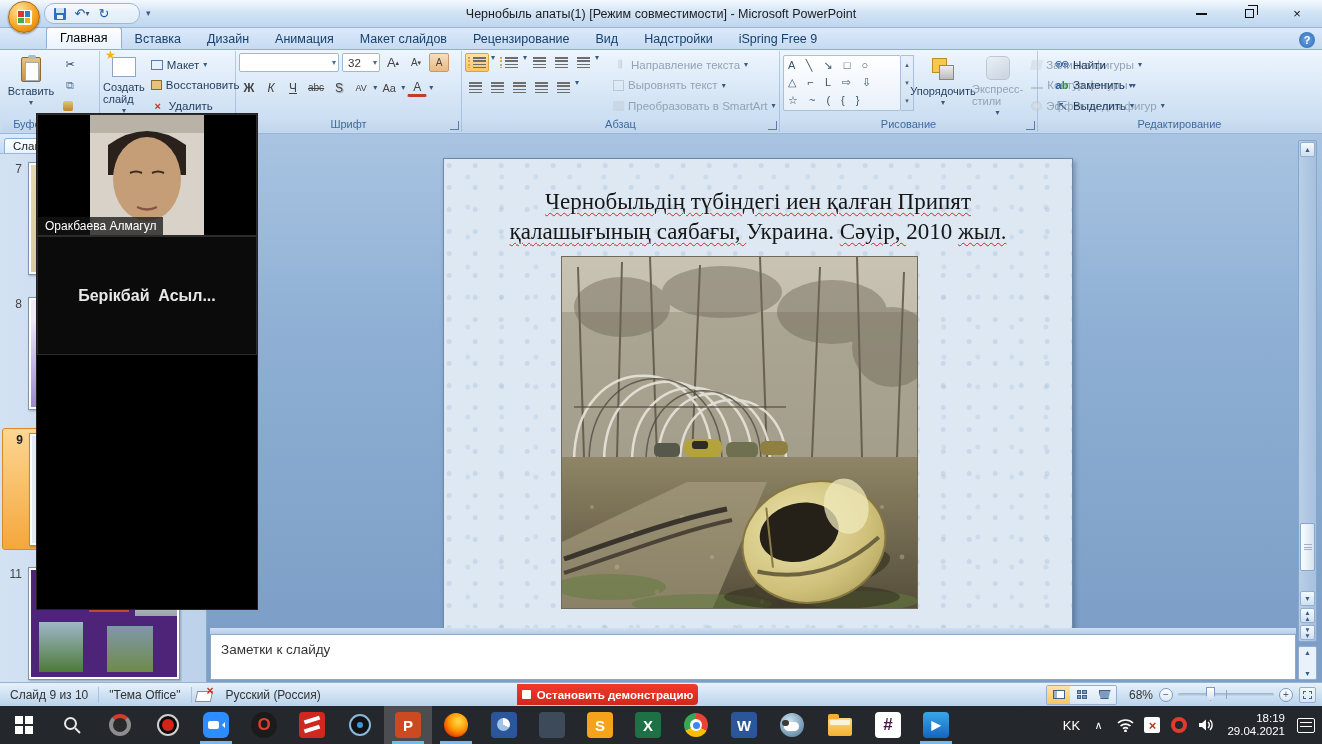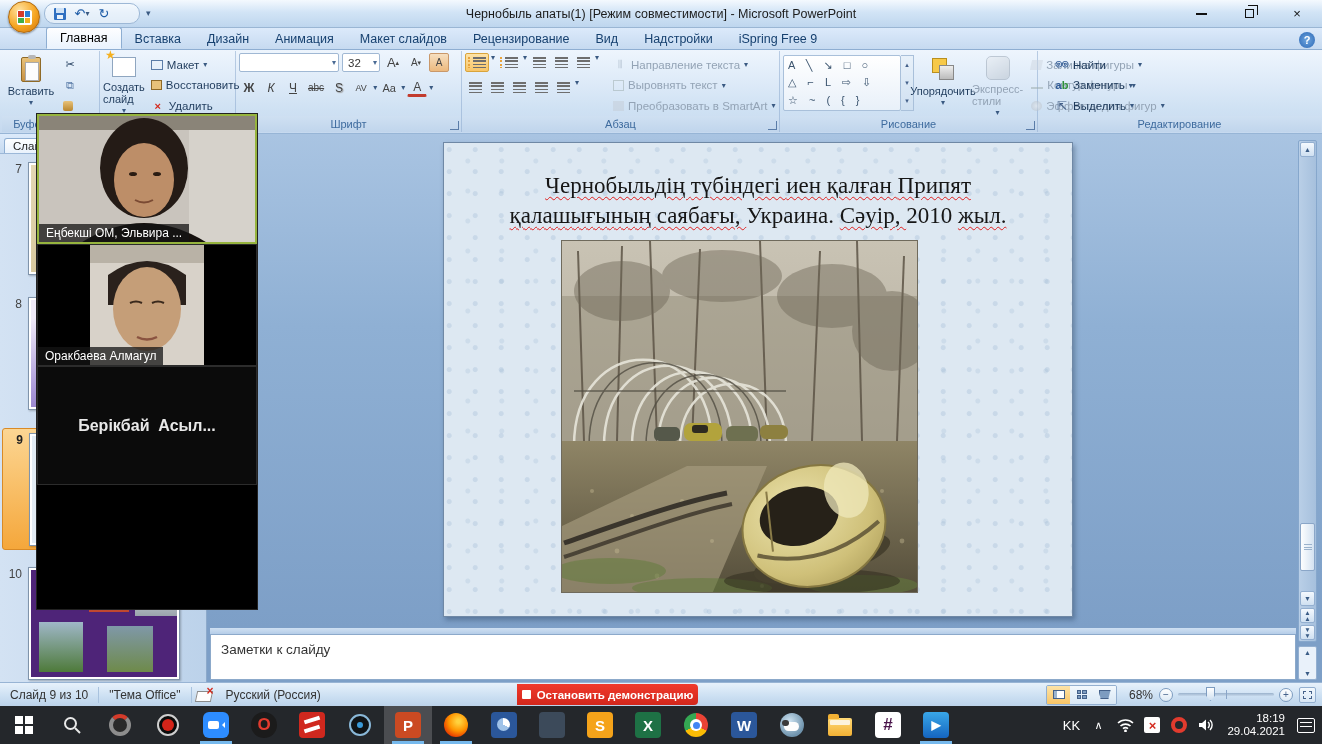--- a/index.html
+++ b/index.html
@@ -86,21 +86,21 @@
 .sp-header{height:20px;background:linear-gradient(#dceafb,#c6daf0);border-bottom:1px solid #9cb8d8;display:flex;align-items:flex-end;padding-left:4px}
 .sp-tab{font-size:11.5px;color:#222;background:linear-gradient(#fdfeff,#e9f2fc);border:1px solid #8eaed2;border-bottom:none;
   border-radius:3px 3px 0 0;padding:1px 8px}
 .slide-item{position:absolute;left:2px;width:186px;height:122px;border-radius:3px}
 .slide-item.selected{background:linear-gradient(#fcd693,#f5a73b);border:1px solid #d98a26}
 .slide-num{position:absolute;left:4px;top:4px;width:16px;text-align:right;font-size:12px;color:#444}
 .slide-item.selected .slide-num{color:#222;font-weight:bold}
 .thumb{position:absolute;left:26px;top:4px;width:152px;height:113px;background:#fff;border:1px solid #7f94ab;box-shadow:1px 1px 2px rgba(0,0,0,.25)}
 .thumb-inner{position:absolute;inset:2px}
 
-.slide-canvas{position:absolute;left:443px;top:142px;width:630px;height:475px;border:1px solid #6f88a5;
+.slide-canvas{position:absolute;left:443px;top:158px;width:630px;height:475px;border:1px solid #6f88a5;
   background-color:#dde8f2;
   background-image:radial-gradient(circle at 20% 30%,rgba(150,178,206,.28) 0 2px,transparent 3px),
                    radial-gradient(circle at 70% 60%,rgba(150,178,206,.22) 0 2px,transparent 3px);
   background-size:26px 22px,34px 30px;box-shadow:2px 3px 5px rgba(20,40,70,.35)}
 .slide-title{position:absolute;left:22px;right:22px;top:28px;text-align:center;
   font-family:"Liberation Serif",serif;font-size:23px;line-height:30px;color:#161616}
 .wavy{text-decoration:underline wavy #e02020 1px;text-underline-offset:3px}
 .slide-photo{position:absolute;left:117px;top:97px;width:357px;height:353px;border:1px solid #6f6a5c;overflow:hidden}
 
 .vscroll{position:absolute;left:1298px;top:140px;width:19px;height:502px;
@@ -506,21 +506,21 @@
     </div>
     <div class="slide-item selected" style="top:294px">
       <span class="slide-num">9</span>
       <span class="thumb">
           <span class="thumb-inner" style="background:#e3ecf4">
         <span style="position:absolute;left:34px;top:26px;width:80px;height:74px;background:linear-gradient(#b2ab98,#6e6548)"></span>
       </span>
         </span>
     </div>
     <div class="slide-item" style="top:429px">
-      <span class="slide-num">10</span>
+      <span class="slide-num">11</span>
       <span class="thumb">
           <span class="thumb-inner" style="background:#4e2478">
         <span style="position:absolute;left:8px;top:52px;width:44px;height:50px;background:linear-gradient(#9fb7c8,#4e7a3a)"></span>
         <span style="position:absolute;left:58px;top:6px;width:40px;height:36px;background:linear-gradient(#8aa86a,#c2452e)"></span>
         <span style="position:absolute;left:104px;top:16px;width:42px;height:30px;background:linear-gradient(#dfe3e8,#9aa4ac)"></span>
         <span style="position:absolute;left:76px;top:56px;width:46px;height:46px;background:linear-gradient(#7f98a8,#6e8a4a)"></span>
       </span>
         </span>
     </div>
   </div>
@@ -676,34 +676,20 @@
   </div>
 
   <div class="share-banner">
     <div class="share-red">
       <span class="stop-sq"></span>
       <span>Остановить демонстрацию</span>
     </div>
   </div>
 
   <div class="zoom-overlay">
-    <div class="ztile speaking" style="height:130px">
-      <svg width="220" height="128" viewBox="0 0 220 128">
-        <rect width="220" height="128" fill="#c9c4bd"></rect>
-        <rect x="150" width="70" height="128" fill="#d6d2cb"></rect>
-        <rect width="220" height="14" fill="#8a8478"></rect>
-        <ellipse cx="105" cy="52" rx="44" ry="50" fill="#241b16"></ellipse>
-        <ellipse cx="105" cy="64" rx="30" ry="37" fill="#bd8e68"></ellipse>
-        <path d="M40,128 Q105,86 170,128 Z" fill="#15100d"></path>
-        <ellipse cx="94" cy="58" rx="4" ry="2" fill="#2a1c12"></ellipse>
-        <ellipse cx="118" cy="58" rx="4" ry="2" fill="#2a1c12"></ellipse>
-        <path d="M96,84 Q105,89 114,84" stroke="#7a4a33" stroke-width="2" fill="none"></path>
-      </svg>
-      <span class="zname">Еңбекші ОМ, Эльвира ...</span>
-    </div>
     <div class="ztile" style="height:122px">
       <svg width="218" height="120" viewBox="0 0 218 120">
         <rect width="218" height="120" fill="#000"></rect>
         <rect x="52" width="114" height="120" fill="#d8d2c9"></rect>
         <rect x="52" width="114" height="18" fill="#b9b2a6"></rect>
         <path d="M70,30 Q109,2 148,30 L148,60 L70,60 Z" fill="#2a211c"></path>
         <ellipse cx="109" cy="64" rx="34" ry="42" fill="#c59e78"></ellipse>
         <path d="M92,58 Q98,55 104,58" stroke="#3a291c" stroke-width="2" fill="none"></path>
         <path d="M114,58 Q120,55 126,58" stroke="#3a291c" stroke-width="2" fill="none"></path>
         <path d="M99,92 Q109,97 119,92" stroke="#8a5340" stroke-width="2.5" fill="none"></path>

